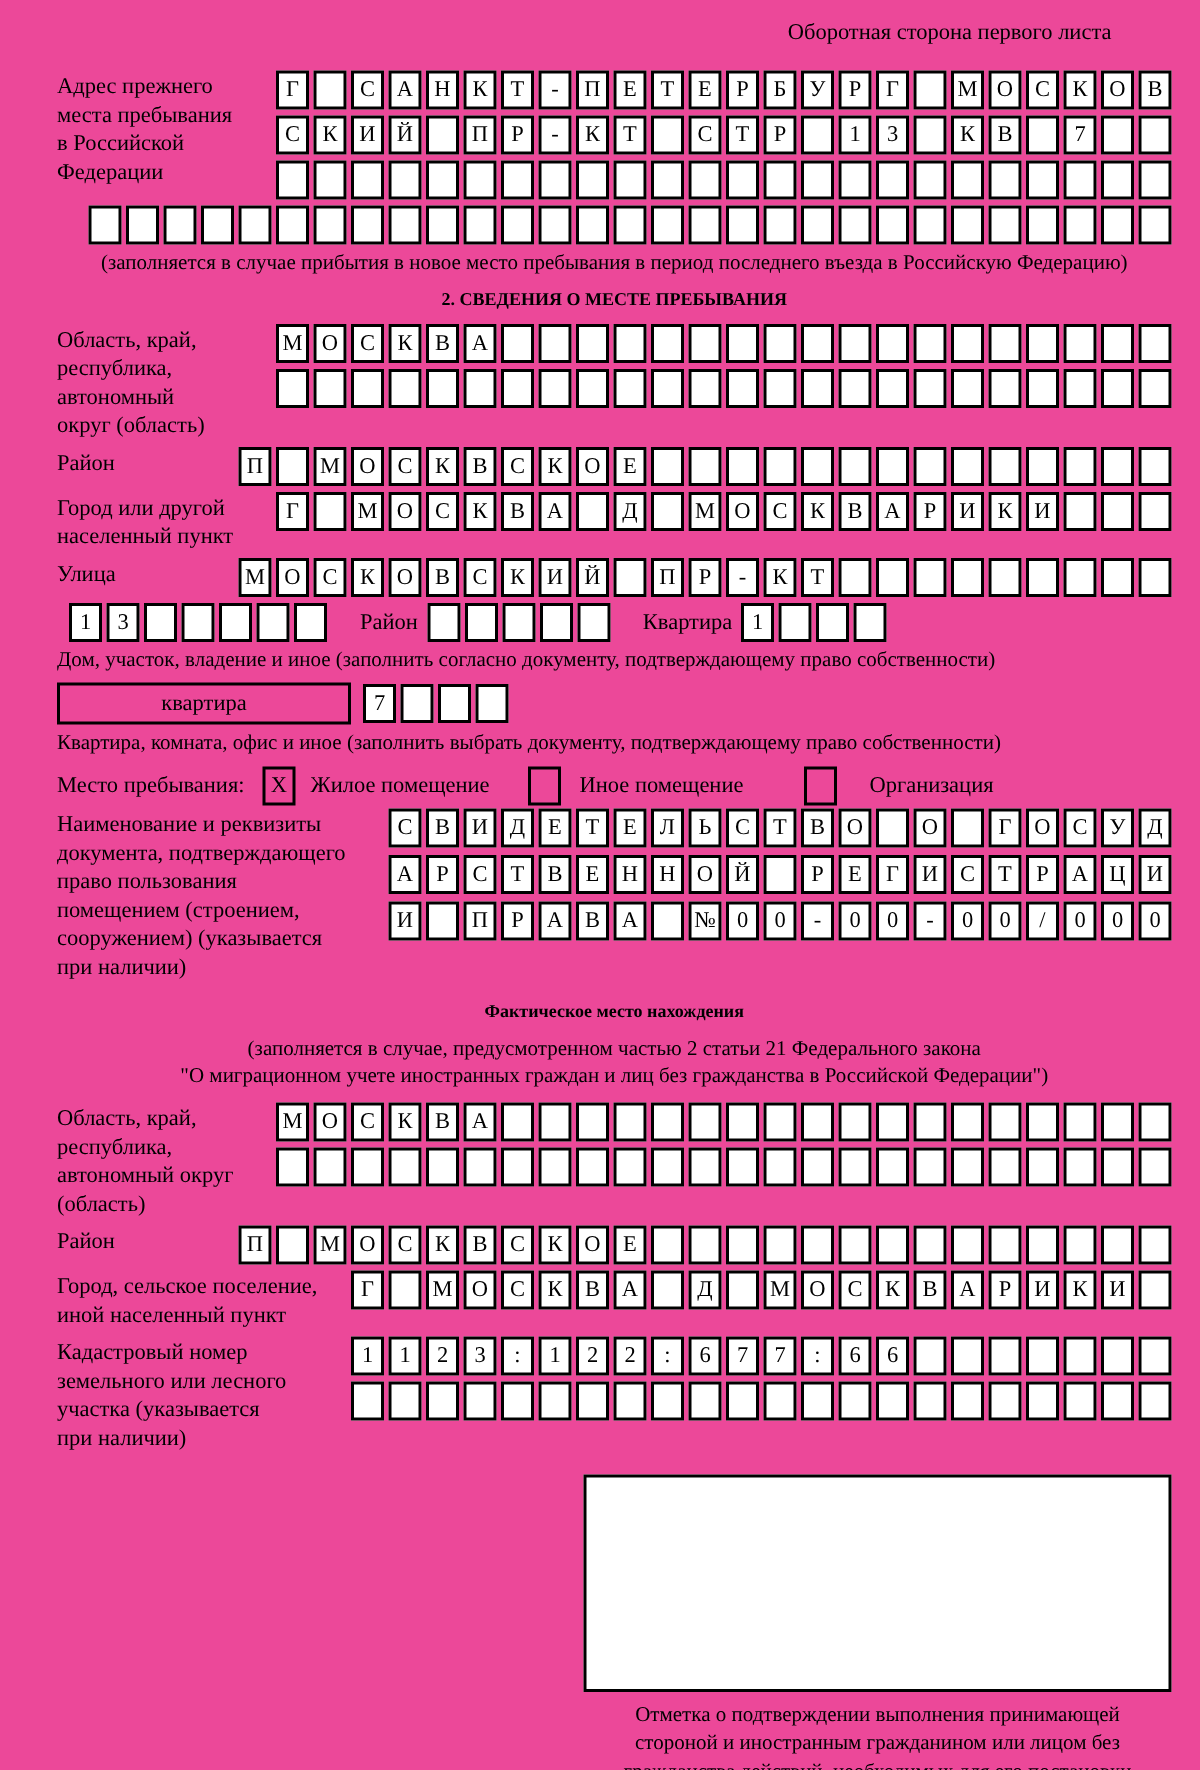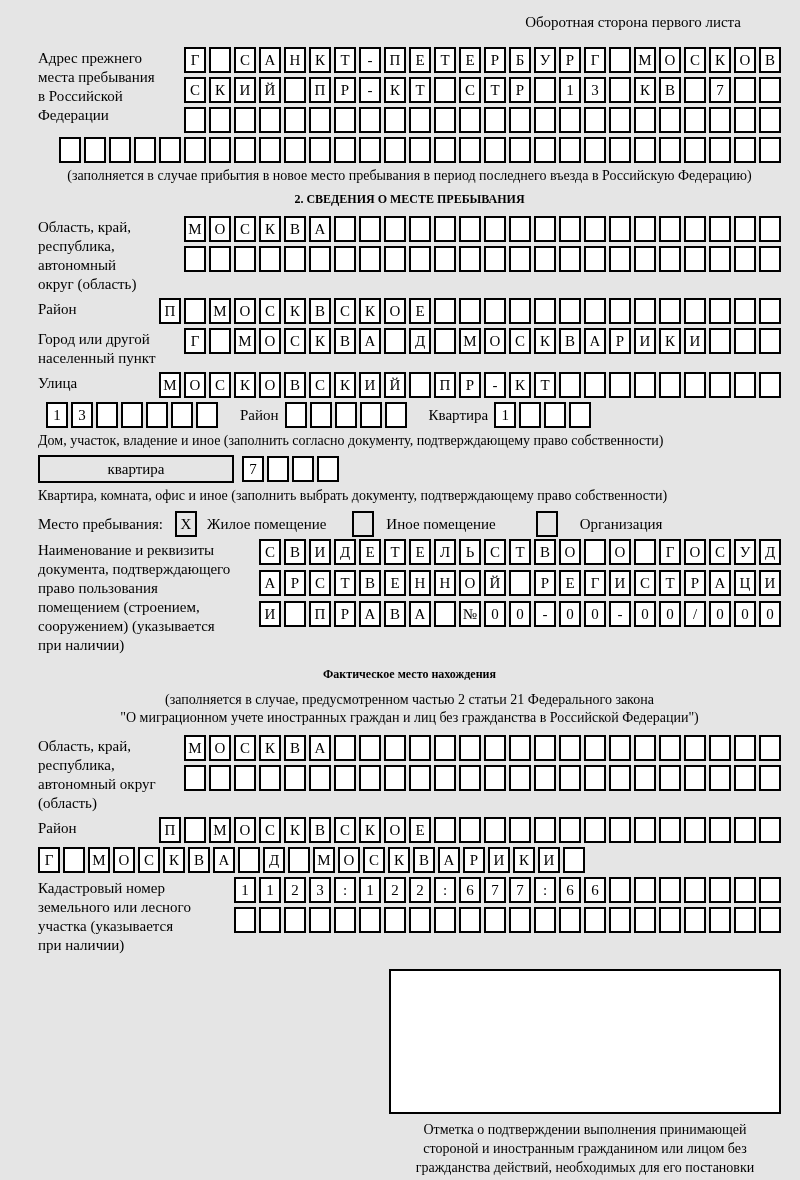--- a/index.html
+++ b/index.html
@@ -8,21 +8,21 @@
     width: 800px;
     font-family: "Liberation Serif", "DejaVu Serif", serif;
     color: #000;
   }
   .page {
     position: relative;
     width: 800px;
     height: 1180px;
     padding: 14px 19px 0 38px;
     overflow: hidden;
-    background: #e5e5e5;
+    background: #ec4899;
   }
   .corner {
     text-align: right;
     padding-right: 40px;
     font-size: 15px;
     margin-bottom: 16px;
   }
   .frow { display: flex; align-items: flex-start; margin-bottom: 4px; }
   .lbl {
     flex: 1;
@@ -572,20 +572,22 @@
         <div class="cell"></div>
         <div class="cell"></div>
         <div class="cell"></div>
         <div class="cell"></div>
         <div class="cell"></div>
         <div class="cell"></div>
       </div>
   </div>
 
   <div class="frow">
+    <div class="lbl">Город, сельское поселение,
+иной населенный пункт</div>
     <div class="cells">
         <div class="cell">Г</div>
         <div class="cell"></div>
         <div class="cell">М</div>
         <div class="cell">О</div>
         <div class="cell">С</div>
         <div class="cell">К</div>
         <div class="cell">В</div>
         <div class="cell">А</div>
         <div class="cell"></div>

